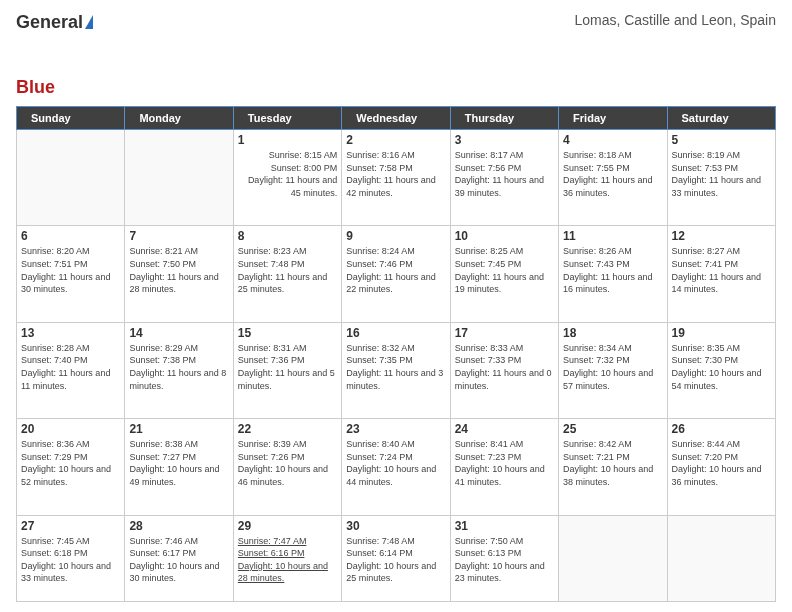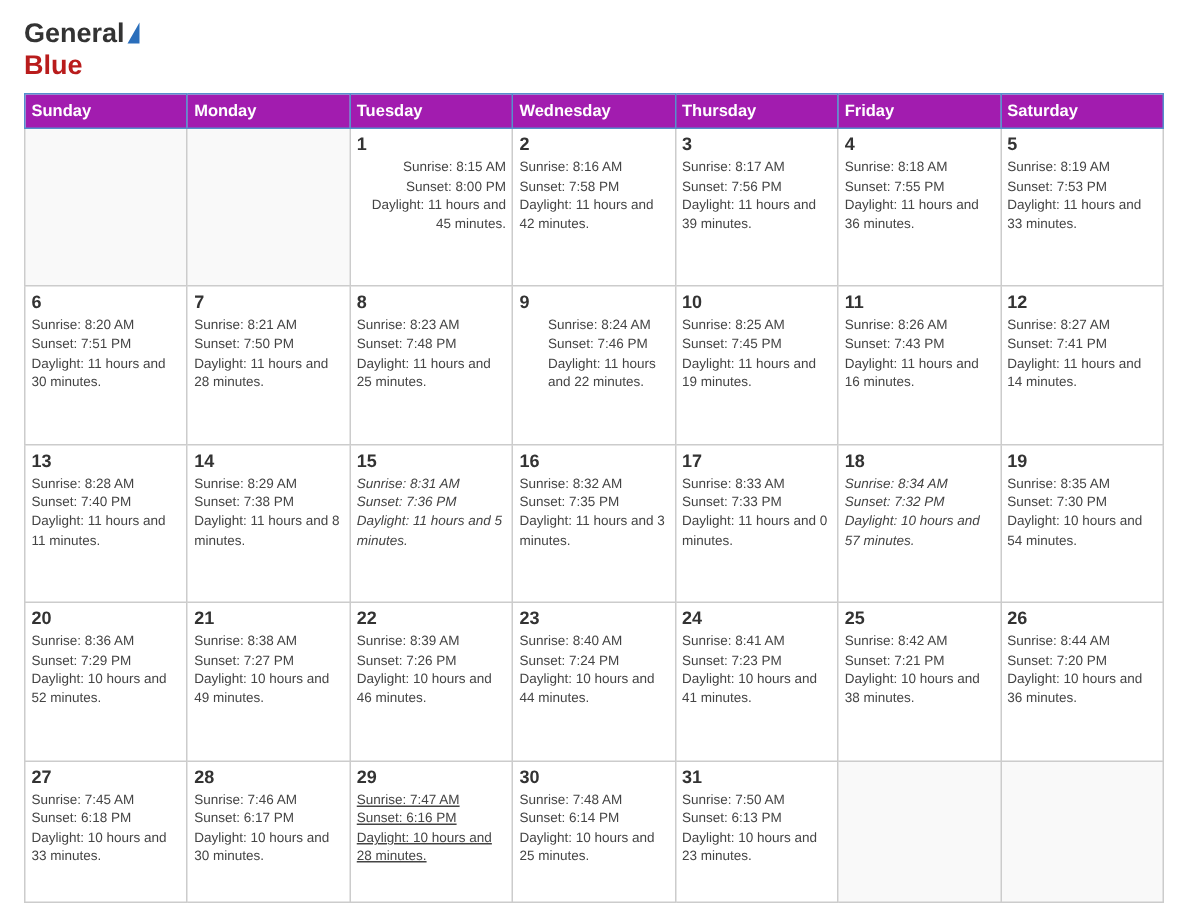--- a/index.html
+++ b/index.html
@@ -20,20 +20,21 @@
     .header {
       display: flex;
       justify-content: space-between;
       align-items: flex-start;
       margin-bottom: 8px;
     }
     .logo {
       display: flex;
       flex-direction: column;
       align-items: flex-start;
+      gap: 44px;
     }
     .logo-text {
       display: flex;
       align-items: center;
     }
     .logo-general {
       font-size: 18px;
       font-weight: bold;
       color: #333;
     }
@@ -64,25 +65,25 @@
       color: #555;
     }
     .calendar {
       flex: 1;
       border: 1px solid #ccc;
       border-collapse: collapse;
       width: 100%;
       table-layout: fixed;
     }
     .calendar th {
-      background-color: #a21caf;
+      background-color: #404040;
       color: #fff;
       font-size: 11px;
       font-weight: bold;
-      padding: 5px 4px;
+      padding: 5px 14px;
       text-align: left;
       border: 1px solid #5590cc;
     }
     .calendar td {
       border: 1px solid #ccc;
       vertical-align: top;
       padding: 3px 4px;
       font-size: 9.5px;
       color: #333;
       background: #fff;
@@ -113,20 +114,21 @@
 <div class="page">
   <div class="header">
     <div class="logo">
       <div class="logo-text">
         <span class="logo-general">General</span>
         <div class="logo-triangle"></div>
       </div>
       <span class="logo-blue">Blue</span>
     </div>
     <div class="title-block">
+      <div class="subtitle">Lomas, Castille and Leon, Spain</div>
     </div>
   </div>
 
   <table class="calendar">
     <thead>
       <tr>
         <th>Sunday</th>
         <th>Monday</th>
         <th>Tuesday</th>
         <th>Wednesday</th>
@@ -184,21 +186,21 @@
 Daylight: 11 hours and 28 minutes.</div>
           </td>
           <td>
             <span class="day-num">8</span>
             <div class="day-info" style="white-space: pre-line;">Sunrise: 8:23 AM
 Sunset: 7:48 PM
 Daylight: 11 hours and 25 minutes.</div>
           </td>
           <td>
             <span class="day-num">9</span>
-            <div class="day-info" style="white-space: pre-line; margin-left: 19px;">Sunrise: 8:24 AM
+            <div class="day-info" style="white-space: pre-line;">Sunrise: 8:24 AM
 Sunset: 7:46 PM
 Daylight: 11 hours and 22 minutes.</div>
           </td>
           <td>
             <span class="day-num">10</span>
             <div class="day-info" style="white-space: pre-line;">Sunrise: 8:25 AM
 Sunset: 7:45 PM
 Daylight: 11 hours and 19 minutes.</div>
           </td>
           <td>
@@ -222,39 +224,39 @@
 Daylight: 11 hours and 11 minutes.</div>
           </td>
           <td>
             <span class="day-num">14</span>
             <div class="day-info" style="white-space: pre-line;">Sunrise: 8:29 AM
 Sunset: 7:38 PM
 Daylight: 11 hours and 8 minutes.</div>
           </td>
           <td>
             <span class="day-num">15</span>
-            <div class="day-info" style="white-space: pre-line; font-style: italic;">Sunrise: 8:31 AM
+            <div class="day-info" style="white-space: pre-line;">Sunrise: 8:31 AM
 Sunset: 7:36 PM
 Daylight: 11 hours and 5 minutes.</div>
           </td>
           <td>
             <span class="day-num">16</span>
             <div class="day-info" style="white-space: pre-line;">Sunrise: 8:32 AM
 Sunset: 7:35 PM
 Daylight: 11 hours and 3 minutes.</div>
           </td>
           <td>
             <span class="day-num">17</span>
             <div class="day-info" style="white-space: pre-line;">Sunrise: 8:33 AM
 Sunset: 7:33 PM
 Daylight: 11 hours and 0 minutes.</div>
           </td>
           <td>
             <span class="day-num">18</span>
-            <div class="day-info" style="white-space: pre-line; font-style: italic;">Sunrise: 8:34 AM
+            <div class="day-info" style="white-space: pre-line;">Sunrise: 8:34 AM
 Sunset: 7:32 PM
 Daylight: 10 hours and 57 minutes.</div>
           </td>
           <td>
             <span class="day-num">19</span>
             <div class="day-info" style="white-space: pre-line;">Sunrise: 8:35 AM
 Sunset: 7:30 PM
 Daylight: 10 hours and 54 minutes.</div>
           </td>
         </tr>

